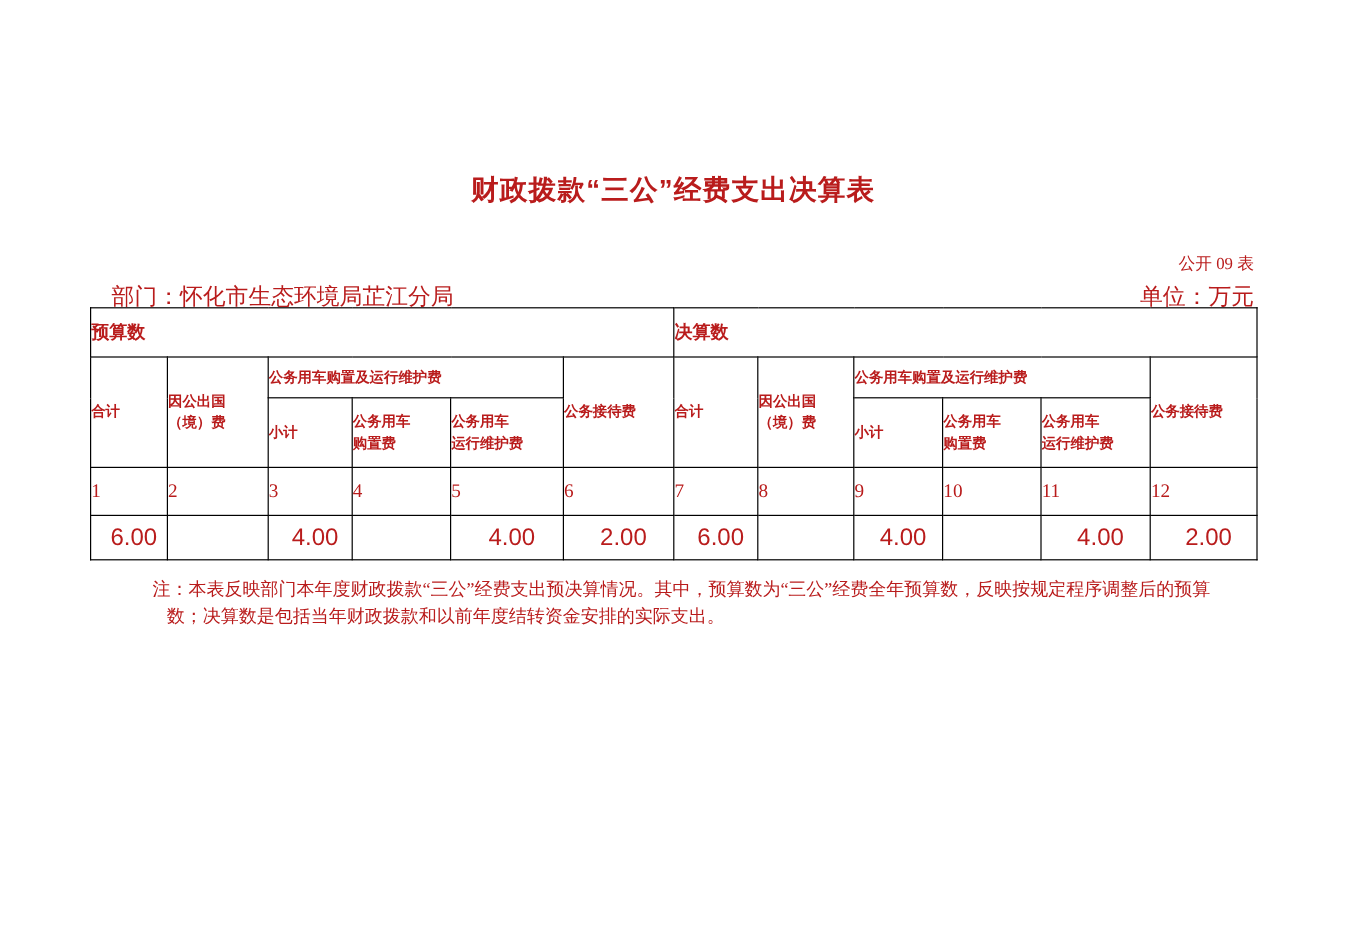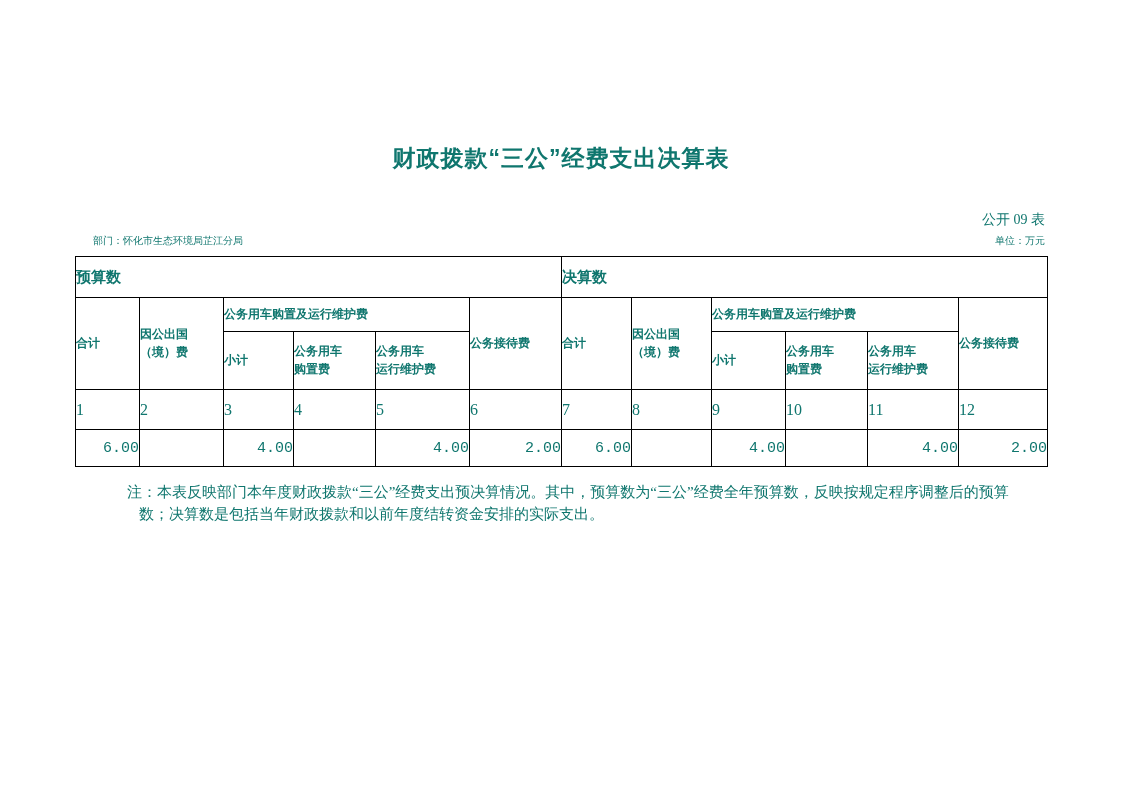--- a/index.html
+++ b/index.html
@@ -5,21 +5,21 @@
   html, body {
     margin: 0;
     padding: 0;
     background: #ffffff;
   }
   .sheet {
     position: relative;
     width: 1122px;
     height: 604px;
     background: #ffffff;
-    color: #0f766e;
+    color: #b91c1c;
     font-family: "Liberation Serif", "DejaVu Serif", serif;
     overflow: hidden;
   }
   .title {
     position: absolute;
     top: 143px;
     left: 0;
     right: 0;
     margin: 0;
     text-align: center;
@@ -35,21 +35,21 @@
     font-size: 14px;
     font-family: "Liberation Serif", "DejaVu Serif", serif;
   }
   .meta-row {
     position: absolute;
     top: 234px;
     left: 93px;
     right: 77px;
     display: flex;
     justify-content: space-between;
-    font-size: 10px;
+    font-size: 19px;
     font-family: "Liberation Serif", "DejaVu Serif", serif;
     align-items: center;
   }
   table.main {
     position: absolute;
     top: 256px;
     left: 75px;
     width: 972px;
     border-collapse: collapse;
     table-layout: fixed;
@@ -79,23 +79,23 @@
   }
   tr.r2 td.h { height: 33px; }
   tr.r3 td.h { height: 57px; }
   tr.r4 td {
     height: 39px;
     font-family: "Liberation Serif", "DejaVu Serif", serif;
     font-size: 16px;
   }
   tr.r5 td {
     height: 36px;
-    font-family: Liberation Mono, monospace;
-    font-size: 15px;
-    text-align: right;
+    font-family: Liberation Sans, sans-serif;
+    font-size: 20px;
+    text-align: center;
     padding-left: 8px;
   }
   .note {
     position: absolute;
     top: 481px;
     left: 91px;
     right: 70px;
     font-size: 15px;
     line-height: 22px;
     font-family: "Liberation Serif", "DejaVu Serif", serif;

